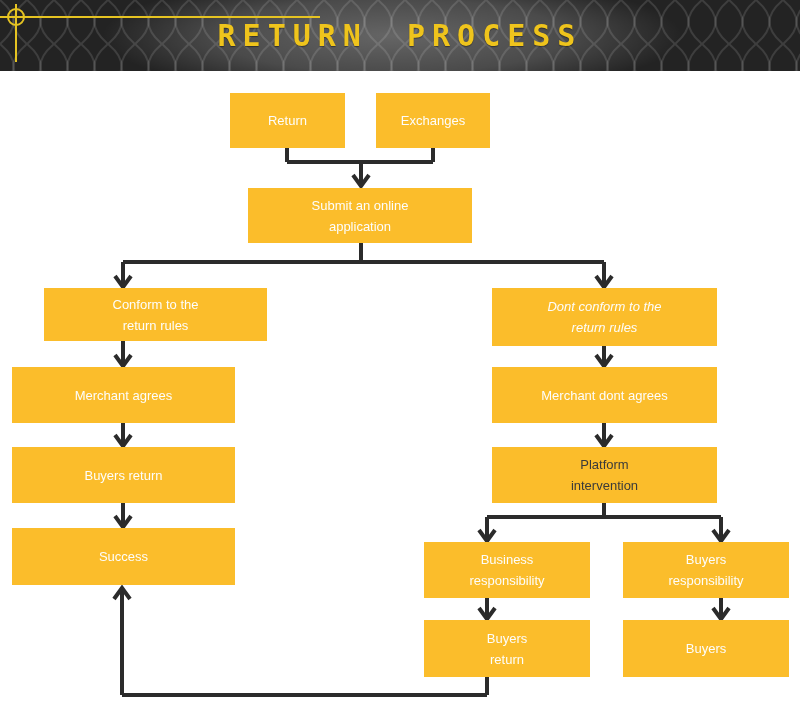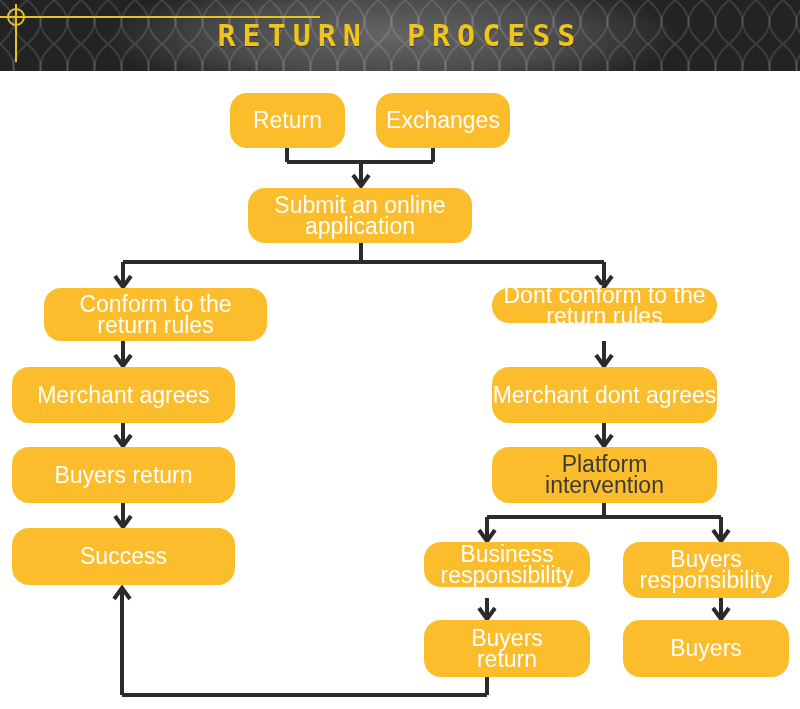--- a/index.html
+++ b/index.html
@@ -25,21 +25,21 @@
   
   .flow{position:absolute;left:0;top:71px;width:800px;height:638px;}
   .connectors{position:absolute;left:0;top:0;color:var(--line,#2b2b2b);}
   .connectors path, .connectors polyline{
     fill:none;stroke:currentColor;stroke-width:4;
   }
   .node{
     position:absolute;background:var(--box,#fbbd2b);
     color:var(--node-text,#ffffff);
     display:flex;align-items:center;justify-content:center;text-align:center;
-    font-size:23px;line-height:21px;white-space:pre-line;border-radius:17px;
+    font-size:13px;line-height:21px;white-space:pre-line;
   }
   .node.dark{color:var(--platform-text,#3a3a3a);}
 </style>
 </head>
 <body>
 
 <div class="header">
   <svg class="header-art" width="800" height="71">
     <defs>
       <pattern id="mesh" width="27" height="44" patternUnits="userSpaceOnUse">
@@ -93,37 +93,37 @@
     <path d="M487 527 V545"></path>
       <polyline points="479,537 487,548 495,537"></polyline>
     <path d="M721 527 V545"></path>
       <polyline points="713,537 721,548 729,537"></polyline>
 
     <path d="M487 606 V624 M122 624 H487 M122 624 V520"></path>
     <polyline points="114,528 122,517 130,528"></polyline>
   </svg>
 
   <div class="node" style="left:230px;top:22px;width:115px;height:55px;">Return</div>
-  <div class="node" style="left:376px;top:22px;width:134px;height:55px;">Exchanges</div>
+  <div class="node" style="left:376px;top:22px;width:114px;height:55px;">Exchanges</div>
   <div class="node" style="left:248px;top:117px;width:224px;height:55px;">Submit an online
 application</div>
 
   <div class="node" style="left:12px;top:217px;width:223px;height:53px;margin-left:32px;">Conform to the
 return rules</div>
   <div class="node" style="left:12px;top:296px;width:223px;height:56px;">Merchant agrees</div>
   <div class="node" style="left:12px;top:376px;width:223px;height:56px;">Buyers return</div>
   <div class="node" style="left:12px;top:457px;width:223px;height:57px;">Success</div>
 
-  <div class="node" style="left:492px;top:217px;width:225px;height:35px;">Dont conform to the
+  <div class="node" style="left:492px;top:217px;width:225px;height:58px;font-style:italic;">Dont conform to the
 return rules</div>
   <div class="node" style="left:492px;top:296px;width:225px;height:56px;">Merchant dont agrees</div>
   <div class="node dark" style="left:492px;top:376px;width:225px;height:56px;">Platform
 intervention</div>
 
-  <div class="node" style="left:424px;top:471px;width:166px;height:45px;">Business
+  <div class="node" style="left:424px;top:471px;width:166px;height:56px;">Business
 responsibility</div>
   <div class="node" style="left:623px;top:471px;width:166px;height:56px;">Buyers
 responsibility</div>
   <div class="node" style="left:424px;top:549px;width:166px;height:57px;">Buyers
 return</div>
   <div class="node" style="left:623px;top:549px;width:166px;height:57px;">Buyers</div>
 
 </div>
 
 </body></html>

